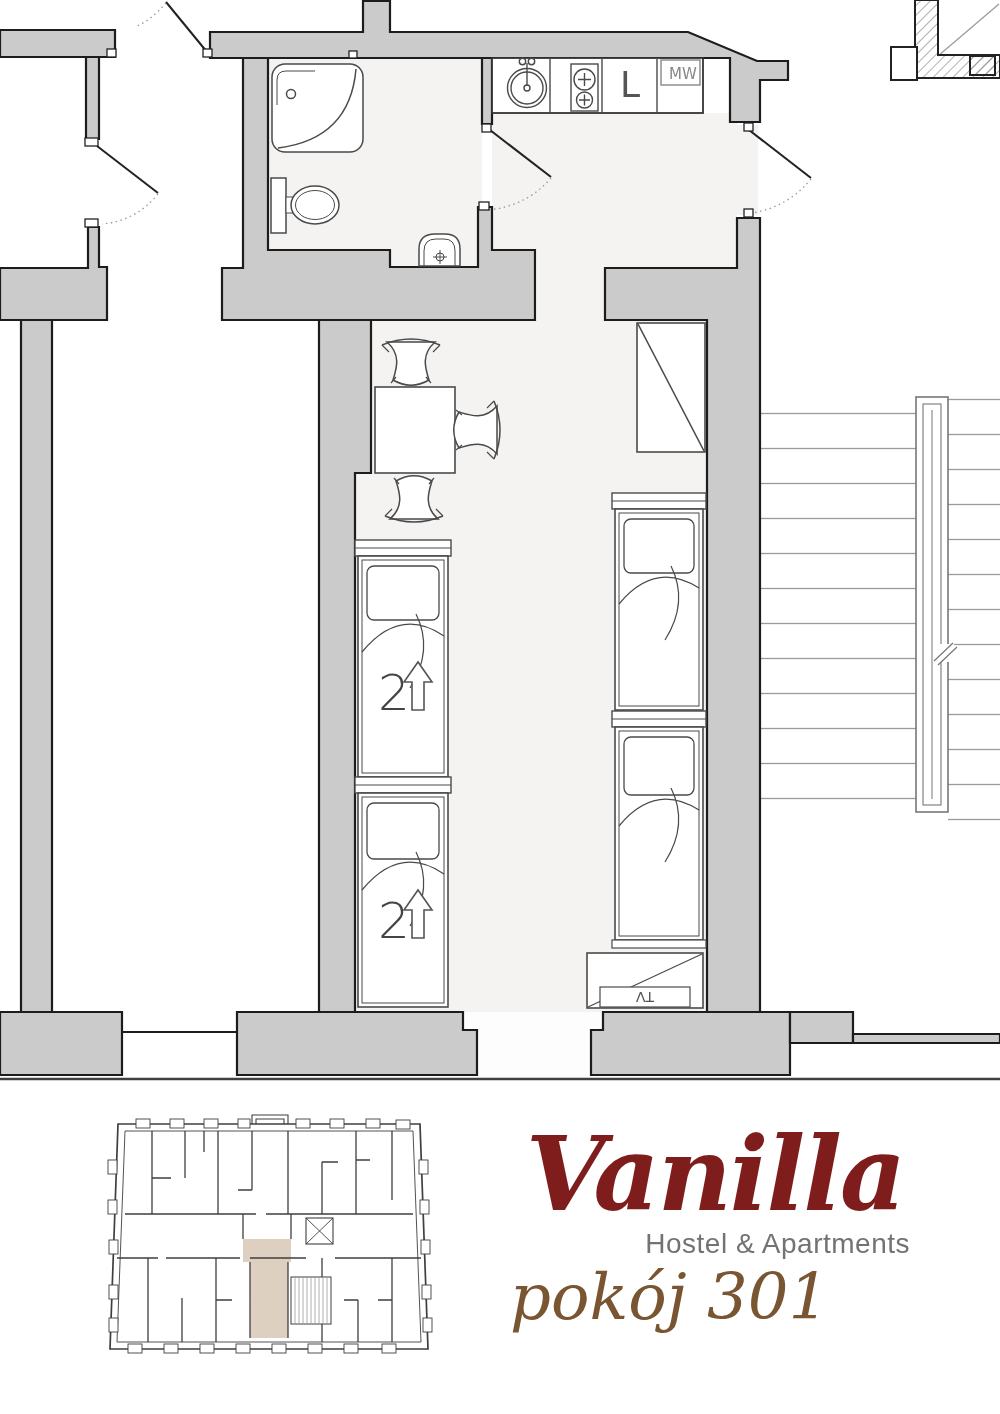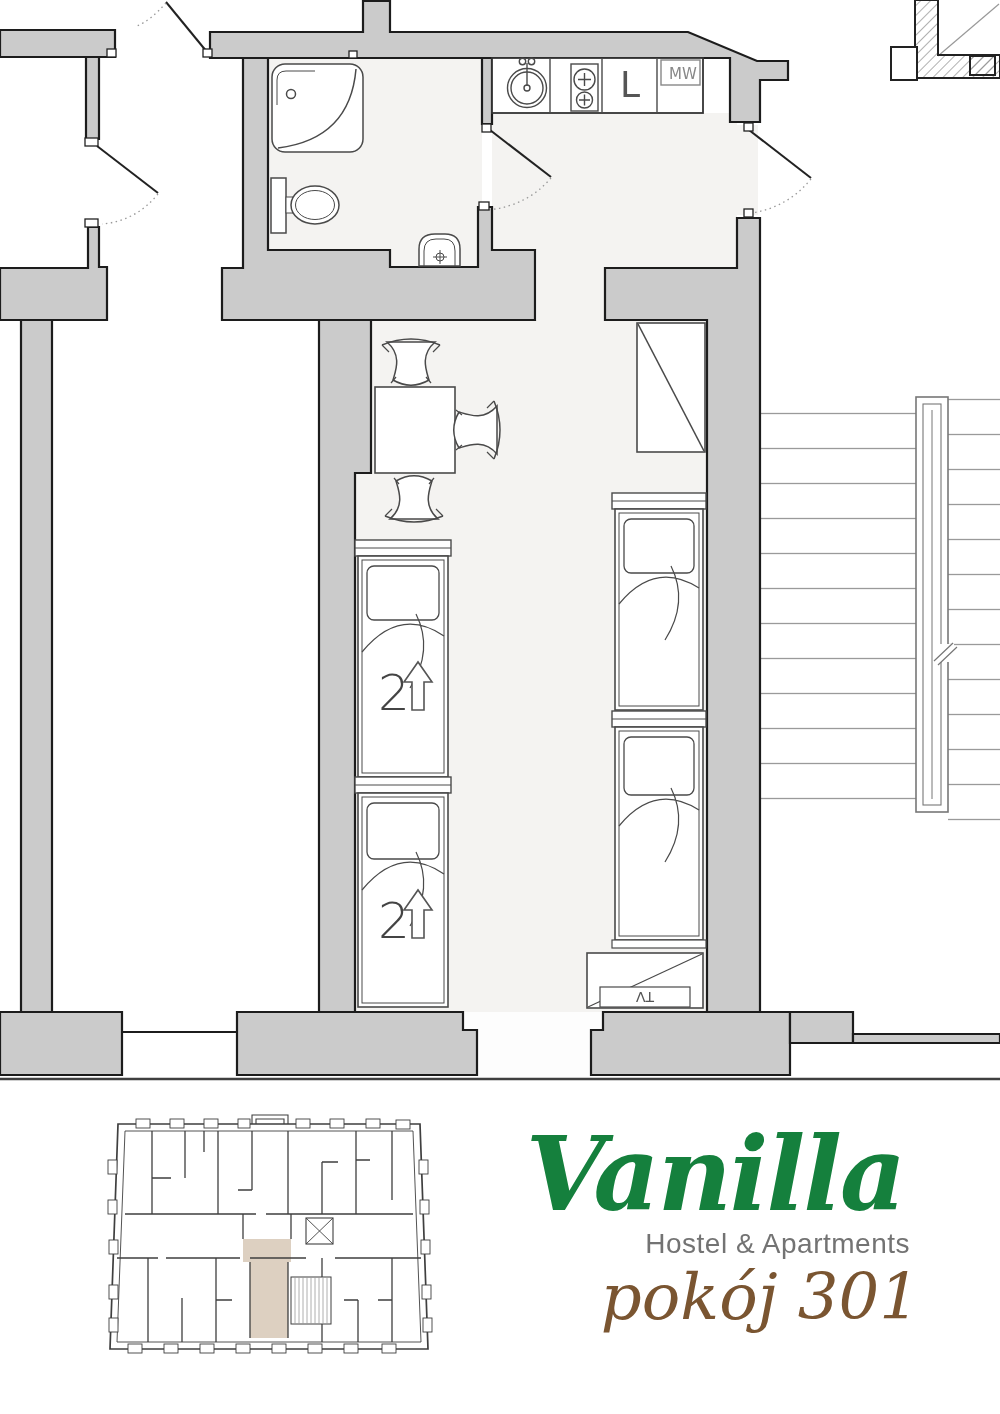--- a/index.html
+++ b/index.html
@@ -2,24 +2,24 @@
 <html><head>
 <meta charset="utf-8">
 <style>
   html,body{margin:0;padding:0;background:#fff;}
   .page{position:relative;width:1000px;height:1414px;background:#ffffff;overflow:hidden;
         font-family:"Liberation Sans",sans-serif;}
   .plan-svg{position:absolute;left:0;top:0;}
   .brand{position:absolute;left:0;top:0;width:100%;height:100%;pointer-events:none;}
   .brand-name{position:absolute;left:510px;top:1118px;width:410px;text-align:center;
       font-family:"DejaVu Serif","Liberation Serif",serif;font-style:italic;font-weight:bold;
-      font-size:102px;line-height:1.1;color:#15803d;letter-spacing:-2px;}
+      font-size:102px;line-height:1.1;color:#7f1d1d;letter-spacing:-2px;}
   .brand-sub{position:absolute;left:510px;top:1228px;width:400px;text-align:right;
       font-family:"Liberation Sans",sans-serif;font-size:28px;color:#737373;letter-spacing:.5px;}
-  .brand-room{position:absolute;left:510px;top:1260px;width:410px;text-align:right;
+  .brand-room{position:absolute;left:510px;top:1260px;width:410px;text-align:left;
       font-family:"DejaVu Serif","Liberation Serif",serif;font-style:italic;font-size:64px;color:#7a5531;}
   text{font-family:"DejaVu Sans","Liberation Sans",sans-serif;}
 </style>
 </head>
 <body>
 
 <div class="page">
 <svg class="plan-svg" width="1000" height="1414" viewBox="0 0 1000 1414">
   <defs>
     <pattern id="stepsA" width="10" height="35" patternUnits="userSpaceOnUse">

